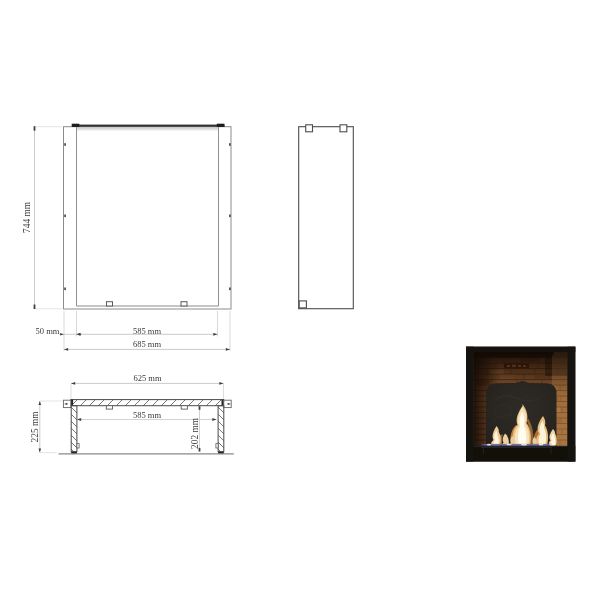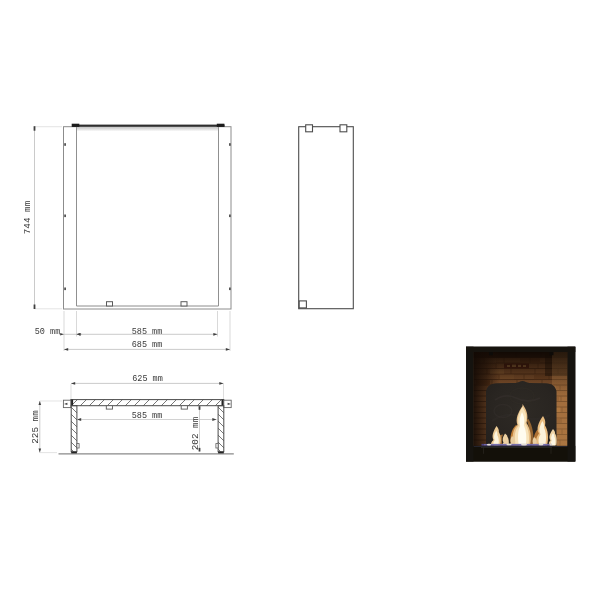--- a/index.html
+++ b/index.html
@@ -1,17 +1,17 @@
 <!DOCTYPE html>
 <html><head>
 <meta charset="utf-8">
 <style>
   html,body{margin:0;padding:0;background:#ffffff;}
   .page{position:relative;width:600px;height:600px;background:#ffffff;overflow:hidden;
-        font-family:Liberation Mono, monospace;}
+        font-family:Liberation Serif, serif;}
 </style>
 </head>
 <body>
 <div class="page">
 <svg width="600" height="600" viewBox="0 0 600 600" xmlns="http://www.w3.org/2000/svg">
 <defs>
   <pattern id="hatchBar" patternUnits="userSpaceOnUse" width="9" height="9">
     <path d="M-1,10 L10,-1" stroke="#555555" stroke-width="0.8" fill="none"></path>
   </pattern>
   <pattern id="hatchPost" patternUnits="userSpaceOnUse" width="7" height="7">

